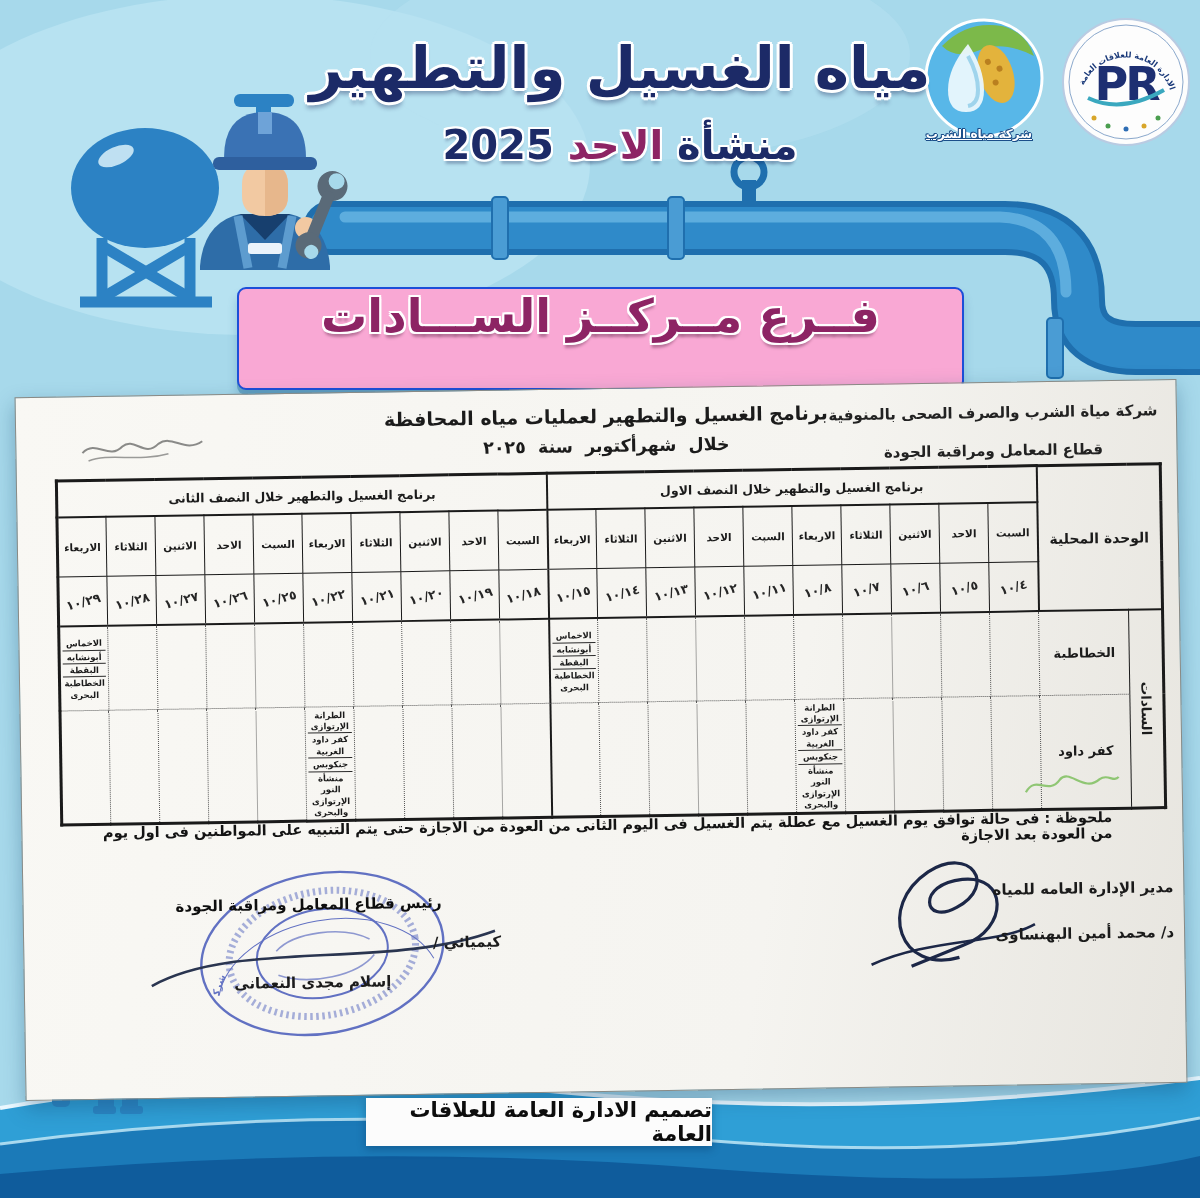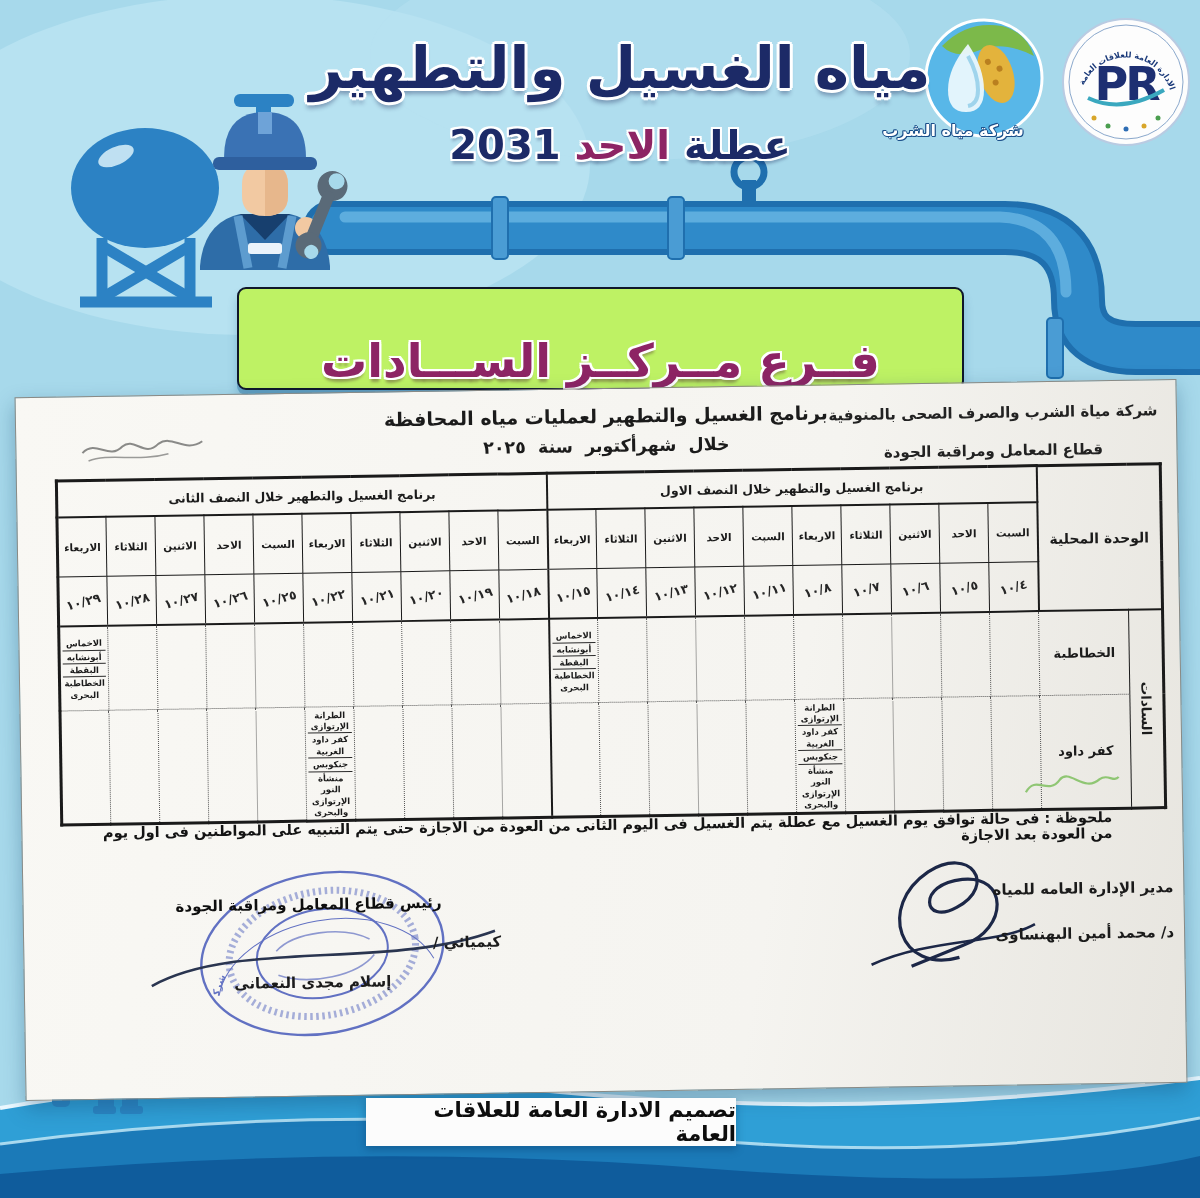--- a/index.html
+++ b/index.html
@@ -11,28 +11,28 @@
   .title{position:absolute;left:300px;top:34px;width:640px;text-align:center;direction:rtl;
     font-size:58px;font-weight:700;color:#1c2a67;letter-spacing:1px;
     text-shadow:-3px 0 0 #fff,3px 0 0 #fff,0 -3px 0 #fff,0 3px 0 #fff,-2px -2px 0 #fff,2px 2px 0 #fff,-2px 2px 0 #fff,2px -2px 0 #fff,0 6px 4px rgba(20,30,80,.35);}
   .subtitle{position:absolute;left:330px;top:122px;width:580px;text-align:center;direction:rtl;
     font-size:40px;font-weight:700;color:#1c2a67;
     text-shadow:-2px 0 0 #fff,2px 0 0 #fff,0 -2px 0 #fff,0 2px 0 #fff,-2px -2px 0 #fff,2px 2px 0 #fff,-2px 2px 0 #fff,2px -2px 0 #fff,0 5px 3px rgba(20,30,80,.3);}
   .subtitle .maroon{color:#8d2464;}
 
   .logo-water{position:absolute;left:874px;top:10px;width:176px;height:142px;}
   .logo-water svg{position:absolute;right:4px;top:6px;}
-  .logo-water .caption{position:absolute;left:0;bottom:8px;width:158px;text-align:center;direction:rtl;
-    font-size:16px;font-weight:700;color:#fff;line-height:1.6;
-    text-shadow:-1px 0 0 #1b4f8a,1px 0 0 #1b4f8a,0 -1px 0 #1b4f8a,0 1px 0 #1b4f8a,1px 1px 0 #1b4f8a,-1px -1px 0 #1b4f8a;}
+  .logo-water .caption{position:absolute;left:0;bottom:8px;width:158px;direction:rtl;
+    font-size:12px;font-weight:700;color:#fff;line-height:1.6;
+    text-shadow:-1px 0 0 #1b4f8a,1px 0 0 #1b4f8a,0 -1px 0 #1b4f8a,0 1px 0 #1b4f8a,1px 1px 0 #1b4f8a,-1px -1px 0 #1b4f8a;text-decoration:underline;}
   .logo-pr{position:absolute;left:1060px;top:16px;width:132px;height:132px;}
 
   
-  .banner{position:absolute;left:237px;top:287px;width:723px;height:99px;background:#bef264;
-    border:2px solid #0f172a;border-radius:9px;display:flex;align-items:flex-end;justify-content:center;
+  .banner{position:absolute;left:237px;top:287px;width:723px;height:99px;background:#f9a8d4;
+    border:2px solid #1d4ed8;border-radius:9px;display:flex;align-items:flex-start;justify-content:center;
     box-shadow:0 5px 0 rgba(26,100,150,.35),0 8px 10px rgba(26,100,150,.25);}
   .banner span{direction:rtl;font-size:46px;font-weight:700;color:#8d2464;
     text-shadow:-2px 0 0 #fff,2px 0 0 #fff,0 -2px 0 #fff,0 2px 0 #fff,-2px -2px 0 #fff,2px 2px 0 #fff,-2px 2px 0 #fff,2px -2px 0 #fff,0 5px 3px rgba(60,10,40,.35);}
 
   
   .doc{position:absolute;left:20px;top:388px;width:1160px;height:702px;
     background:linear-gradient(100deg,#f9f8f4 0%,#f5f4f0 65%,#e7e5df 100%);
     border:1px solid #8a8a85;transform:rotate(-0.9deg);transform-origin:50% 50%;
     box-shadow:0 8px 20px rgba(20,70,110,.35);color:#1b1b1b;}
   .doc-company{position:absolute;right:18px;top:12px;width:330px;text-align:center;
@@ -79,21 +79,21 @@
   .sign-left .sl-title{position:absolute;left:5px;top:32px;width:370px;text-align:center;
     font-size:15px;font-weight:700;color:#0e0e0e;}
   .sign-left .sl-role{position:absolute;right:18px;top:72px;font-size:15px;font-weight:700;}
   .sign-left .sl-name{position:absolute;left:68px;top:110px;width:250px;text-align:center;
     font-size:15px;font-weight:700;}
   .scribble-green{position:absolute;left:1000px;top:388px;}
 
   
   .credit{position:absolute;left:366px;top:1098px;width:346px;height:48px;background:#fcfcfc;
     display:flex;align-items:center;justify-content:center;direction:rtl;
-    font-size:21px;font-weight:700;color:#0d0d0d;box-shadow:0 3px 8px rgba(0,40,80,.35);padding-left:24px;}
+    font-size:21px;font-weight:700;color:#0d0d0d;box-shadow:0 3px 8px rgba(0,40,80,.35);}
 </style>
 </head>
 <body>
 
 <div class="canvas">
 
   <svg class="deco" width="1200" height="1198" viewBox="0 0 1200 1198">
     <ellipse cx="250" cy="165" rx="340" ry="170" fill="#b7e2f1"></ellipse>
     <ellipse cx="640" cy="55" rx="270" ry="105" fill="#b7e2f1" opacity="0.5"></ellipse>
 
@@ -204,23 +204,23 @@
         <circle cx="48" cy="110" r="2.5" fill="#4a9e4f"></circle>
         <circle cx="66" cy="113" r="2.5" fill="#2e6db4"></circle>
         <circle cx="84" cy="110" r="2.5" fill="#d8a62a"></circle>
         <circle cx="98" cy="102" r="2.5" fill="#4a9e4f"></circle>
       </g>
     </svg>
   </div>
 
   <div class="title">مياه الغسيل والتطهير</div>
   <div class="subtitle">
-    <span>عطلة</span>
+    <span>منشأة</span>
     <span class="maroon">الاحد</span>
-    <span>2031</span>
+    <span>2025</span>
   </div>
 
   <div class="banner">
     <span>فــرع مــركــز الســـادات</span>
   </div>
 
   <div class="doc">
     <svg class="scribble-tl" width="130" height="34" viewBox="0 0 130 34">
       <path d="M4 20 C 18 6 30 28 44 14 C 56 4 66 26 80 12 C 94 2 106 22 124 10" fill="none" stroke="#8a8a88" stroke-width="2"></path>
       <path d="M10 28 C 30 20 60 30 90 22" fill="none" stroke="#9a9a98" stroke-width="1.5"></path>

